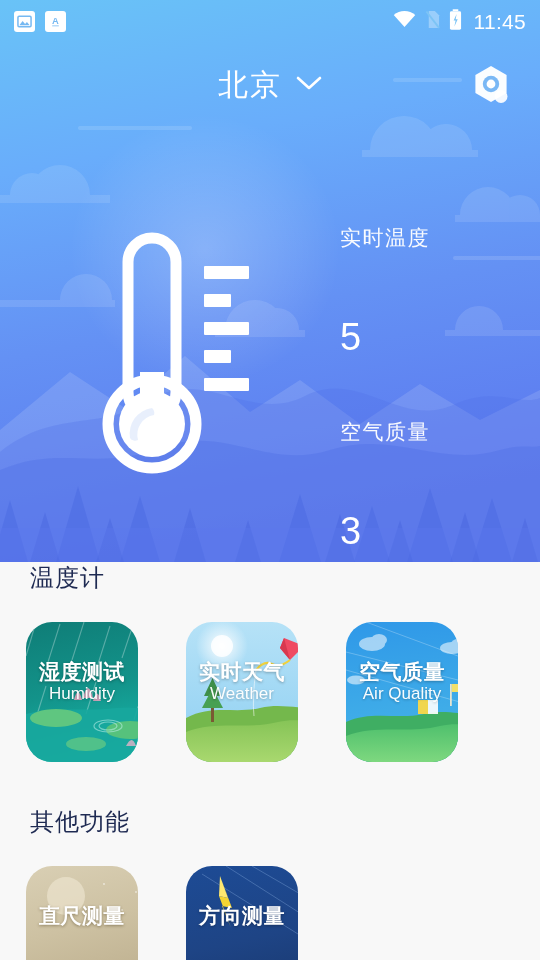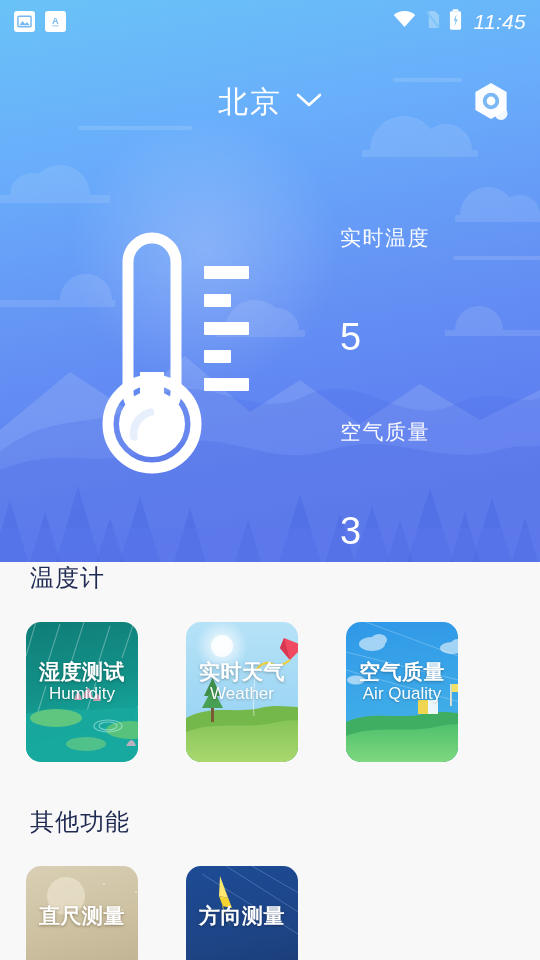--- a/index.html
+++ b/index.html
@@ -26,26 +26,26 @@
   }
   .sb-left { display:flex; align-items:center; gap:10px; }
   .sb-right { margin-left:auto; display:flex; align-items:center; gap:9px; }
   .sb-chip {
     width:21px; height:21px; background:#ffffff; border-radius:3px;
     display:flex; align-items:center; justify-content:center;
   }
   .sb-chip svg { display:block; }
   .sb-time {
     color:#ffffff; font-size:21px; letter-spacing:.3px; line-height:1;
-    font-weight:400; margin-left:3px;font-style:italic;
+    font-weight:400; margin-left:3px;
   }
 
   
   .topbar {
-    position:absolute; left:0; top:69px; width:540px; height:66px;
+    position:absolute; left:0; top:52px; width:540px; height:66px;
     z-index:20;
     font-family:Liberation Serif, serif;
   }
   .city {
     position:absolute; left:0; right:0; top:0; height:66px;
     display:flex; align-items:center; justify-content:center; gap:14px;
     cursor:pointer;
   }
   .city-name {
     color:#ffffff; font-size:30px; font-weight:400; letter-spacing:2px;
@@ -79,21 +79,21 @@
   .section-title {
     color:#1e2a52; font-size:24px; font-weight:400;
     margin-left:30px; letter-spacing:1px;
   }
   .s1-title { }
   .s2-title { padding-top:44px; }
   .card-row {
     display:flex; margin-top:28px; padding-left:26px; gap:48px;
   }
   .card {
-    width:112px; height:140px; border-radius:15px;
+    width:112px; height:140px; border-radius:26px;
     position:relative; overflow:hidden; cursor:pointer;
     flex:0 0 auto;
   }
   .card svg { position:absolute; left:0; top:0; }
   .card-labels {
     position:absolute; left:0; right:0; top:38px;
     text-align:center; z-index:5;
   }
   .card-cn {
     color:#ffffff; font-size:21px; font-weight:700; letter-spacing:.5px;

